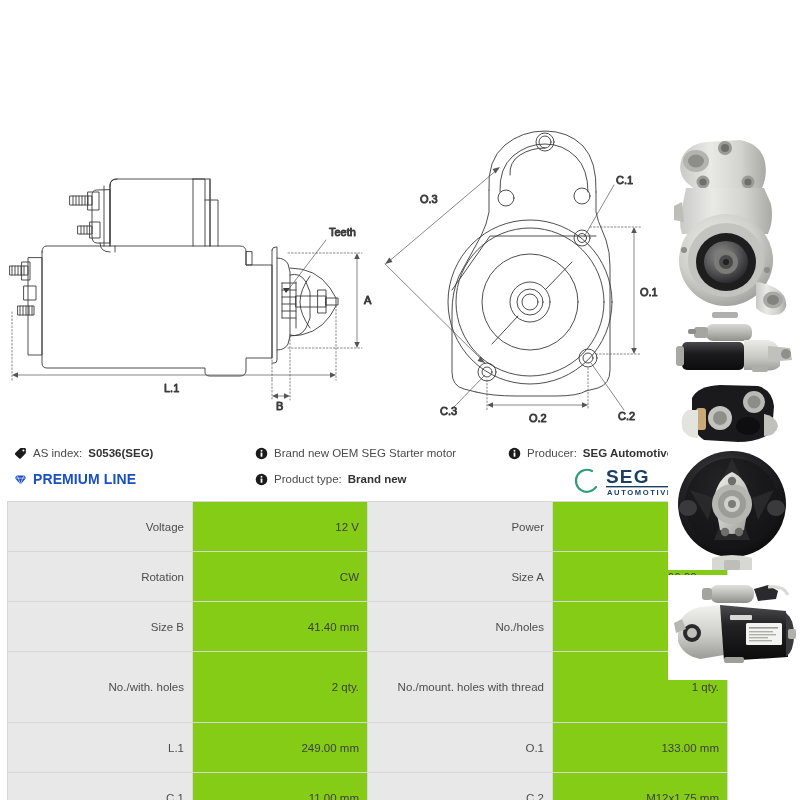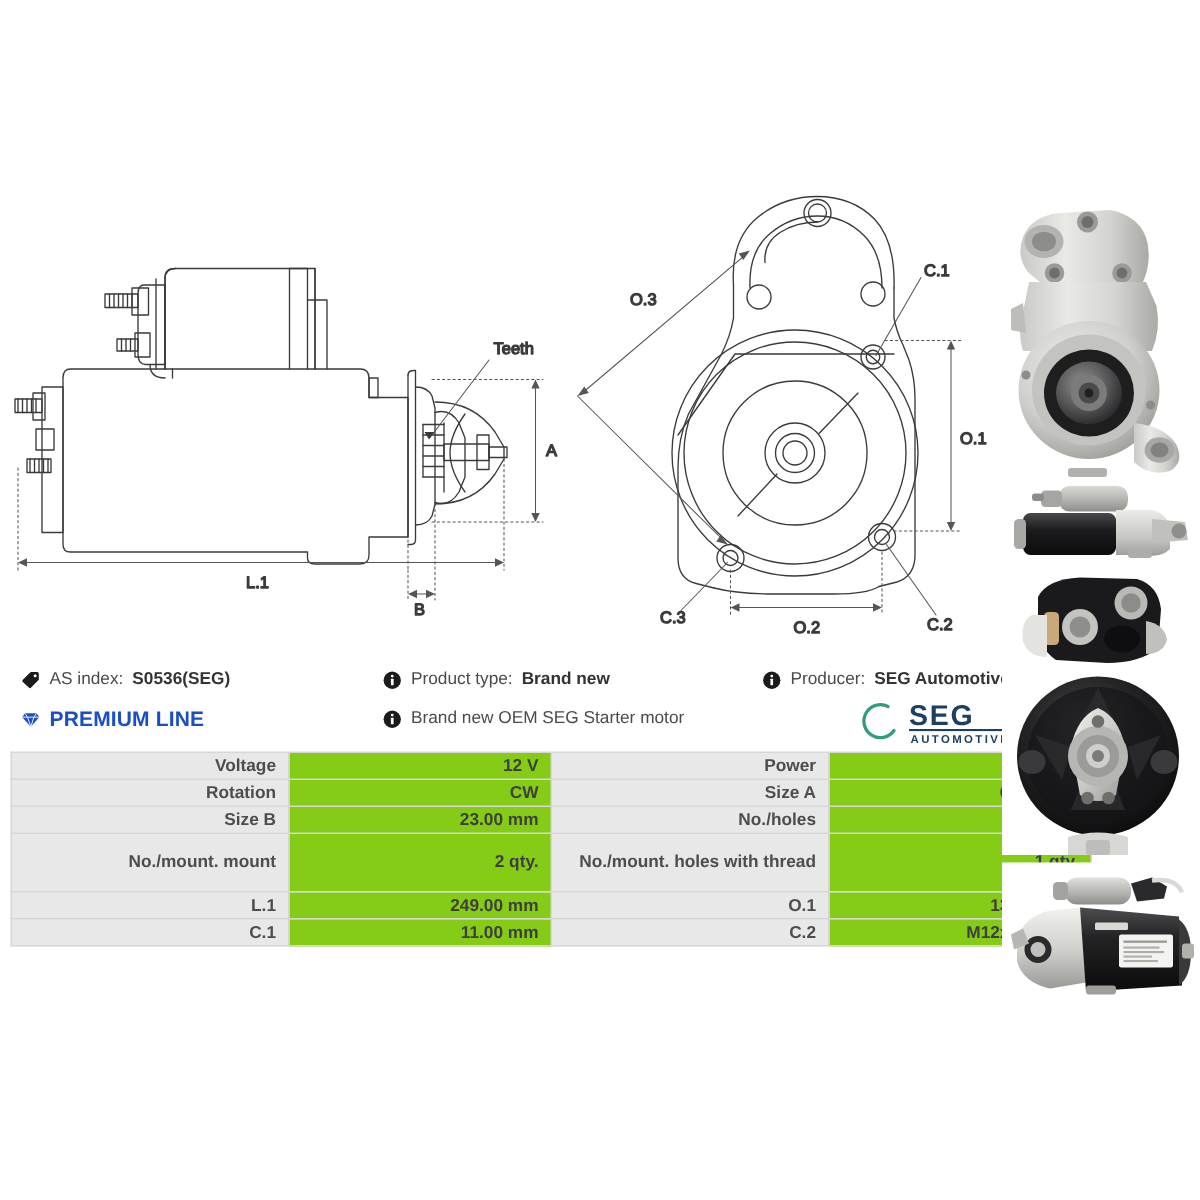--- a/index.html
+++ b/index.html
@@ -76,25 +76,24 @@
     position: absolute;
     left: 7px;
     top: 501px;
     width: 653px;
     border-collapse: collapse;
     table-layout: fixed;
     font-size: 11.5px;
   }
   #spec-table td {
     border: 1px solid #d7d7d7;
-    padding: 0 8px;
+    padding: 16px 8px;
     vertical-align: middle;
     line-height: 14px;
     height: 17px;
-    font-weight: bold;
   }
   #spec-table td.k {
     background: #e8e8e8;
     text-align: right;
     color: #4d4d4d;
     width: 168px;
   }
   #spec-table td.v {
     background: #84cc16;
     text-align: right;
@@ -318,32 +317,32 @@
 
   <div class="info-col c2">
     <div class="info-line">
       <span class="info-ico">
         <svg viewBox="0 0 16 16" width="13" height="13">
           <circle cx="8" cy="8" r="7.1" fill="#1b1b1b"></circle>
           <circle cx="8" cy="4.6" r="1.15" fill="#ffffff"></circle>
           <rect x="6.9" y="6.7" width="2.2" height="5.4" rx="0.5" fill="#ffffff"></rect>
         </svg>
       </span>
-      <span class="lbl">Product type:</span>
-      <span class="val">Brand new</span>
+      <span class="lbl">Brand new OEM SEG Starter motor</span>
     </div>
     <div class="info-line">
       <span class="info-ico">
         <svg viewBox="0 0 16 16" width="13" height="13">
           <circle cx="8" cy="8" r="7.1" fill="#1b1b1b"></circle>
           <circle cx="8" cy="4.6" r="1.15" fill="#ffffff"></circle>
           <rect x="6.9" y="6.7" width="2.2" height="5.4" rx="0.5" fill="#ffffff"></rect>
         </svg>
       </span>
-      <span class="lbl">Brand new OEM SEG Starter motor</span>
+      <span class="lbl">Product type:</span>
+      <span class="val">Brand new</span>
     </div>
   </div>
 
   <div class="info-col c3">
     <div class="info-line">
       <span class="info-ico">
         <svg viewBox="0 0 16 16" width="13" height="13">
           <circle cx="8" cy="8" r="7.1" fill="#1b1b1b"></circle>
           <circle cx="8" cy="4.6" r="1.15" fill="#ffffff"></circle>
           <rect x="6.9" y="6.7" width="2.2" height="5.4" rx="0.5" fill="#ffffff"></rect>
@@ -373,26 +372,26 @@
       <td class="v">2.20 kW</td>
     </tr>
     <tr>
       <td class="k">Rotation</td>
       <td class="v">CW</td>
       <td class="k">Size A</td>
       <td class="v">66.00 mm</td>
     </tr>
     <tr>
       <td class="k">Size B</td>
-      <td class="v">23.00 mm</td>
+      <td class="v">41.40 mm</td>
       <td class="k">No./holes</td>
       <td class="v">10 qty.</td>
     </tr>
     <tr class="tall">
-      <td class="k">No./mount. mount</td>
+      <td class="k">No./with. holes</td>
       <td class="v">2 qty.</td>
       <td class="k">No./mount. holes with thread</td>
       <td class="v">1 qty.</td>
     </tr>
     <tr>
       <td class="k">L.1</td>
       <td class="v">249.00 mm</td>
       <td class="k">O.1</td>
       <td class="v">133.00 mm</td>
     </tr>

